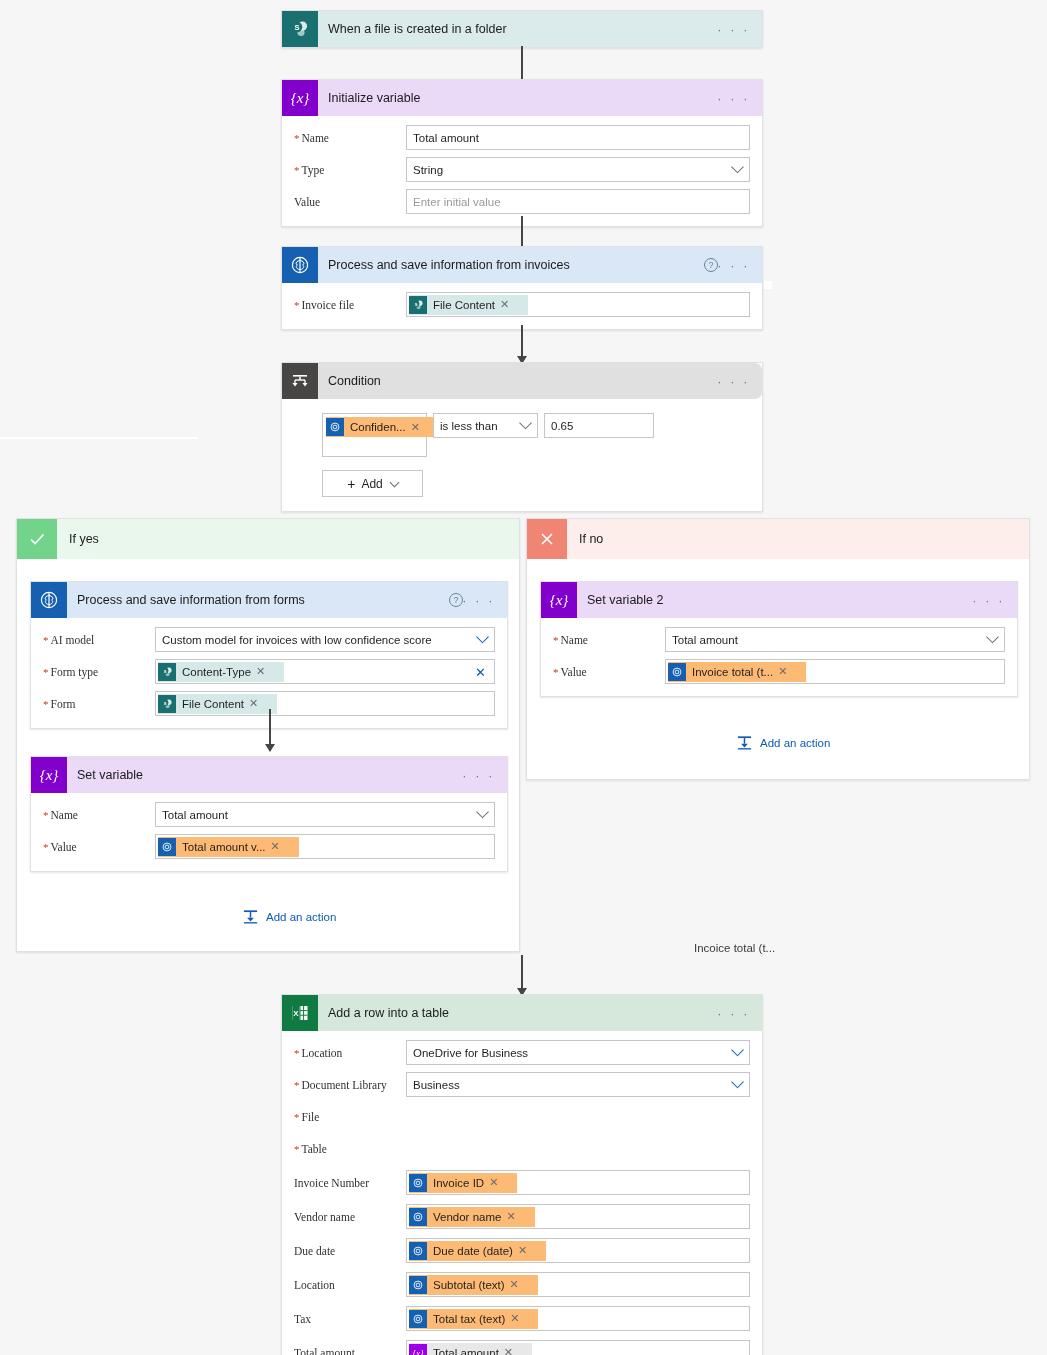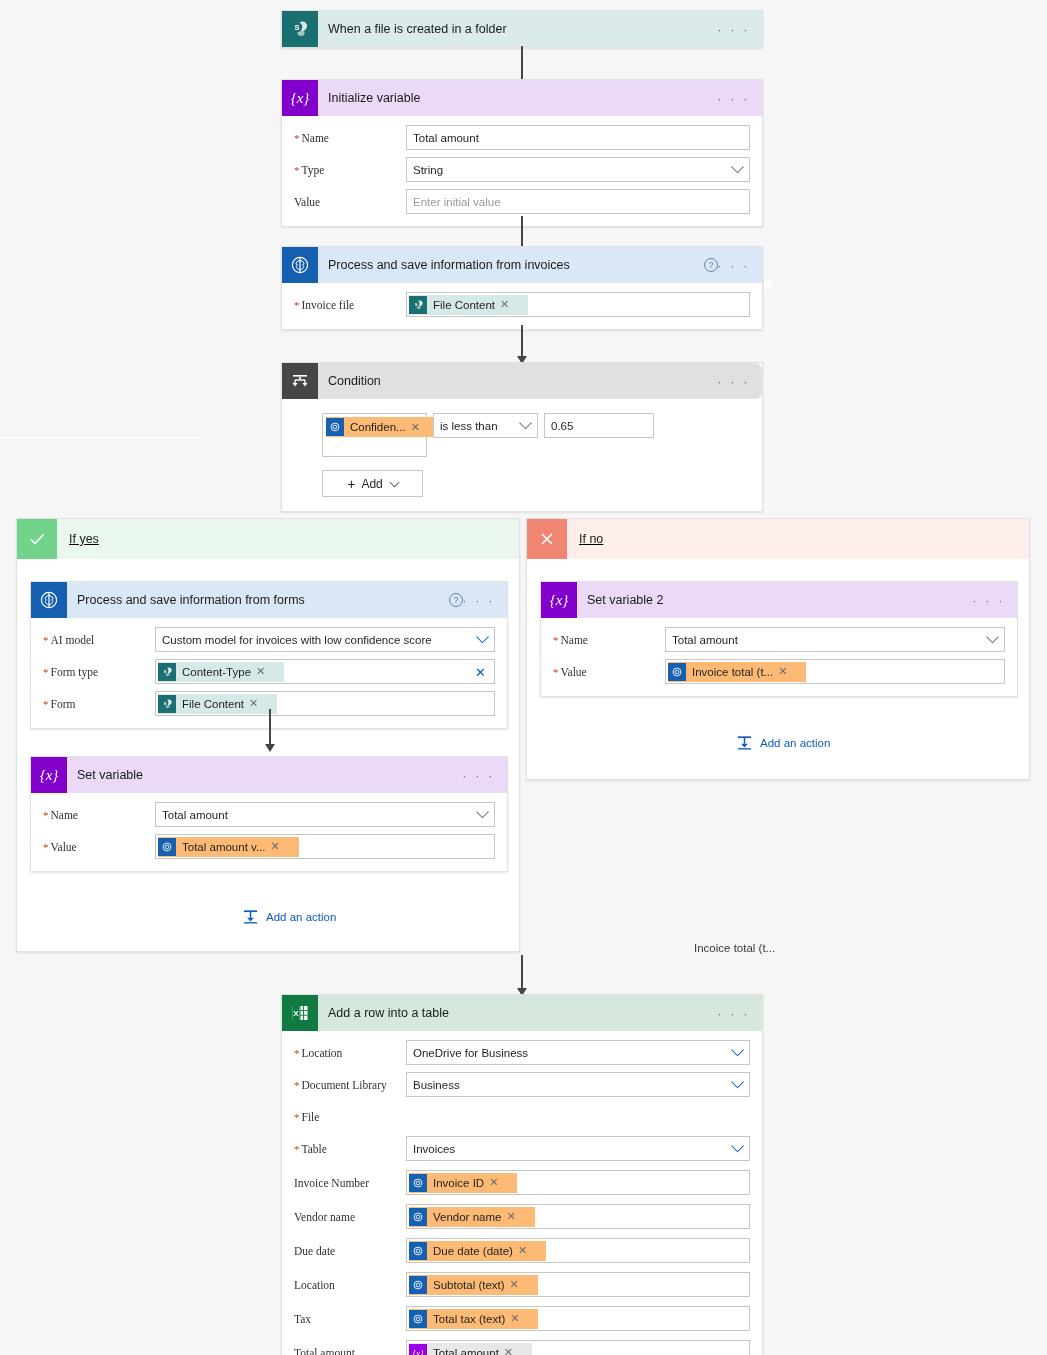--- a/index.html
+++ b/index.html
@@ -170,21 +170,20 @@
   
   .branch {
     position: absolute;
     background: #ffffff;
     border: 1px solid #e1e1e1;
     box-shadow: 0 1px 2px rgba(0,0,0,.10);
   }
   .branch-head {
     display: flex; align-items: center;
     height: 40px;
-    text-decoration: underline;
   }
   .branch-head.yes { background: #eaf7ec; }
   .branch-head.no  { background: #fdeeec; }
   .branch-mark {
     width: 40px; height: 40px; flex: 0 0 40px;
     display: flex; align-items: center; justify-content: center;
   }
   .branch-mark.yes { background: #72d48b; }
   .branch-mark.no  { background: #f08573; }
   .branch-label {
@@ -593,24 +592,20 @@
           <span class="chev"></span>
         </div>
       </div>
 
       <div class="row">
         <span class="row-label req">File</span>
       </div>
 
       <div class="row">
         <span class="row-label req">Table</span>
-        <div class="field">
-          <span>Invoices</span>
-          <span class="chev"></span>
-        </div>
       </div>
 
       <div class="row" style="margin-top:9px;">
         <span class="row-label">Invoice Number</span>
         <div class="field token-field">
           <span class="chip chip-ai">
             <span class="chip-ic">
               <svg width="12" height="12" viewBox="0 0 22 22">
                 <circle cx="11" cy="11" r="7.2" fill="none" stroke="#ffffff" stroke-width="1.6"></circle>
                 <circle cx="11" cy="11" r="3.4" fill="none" stroke="#ffffff" stroke-width="1.6"></circle>

